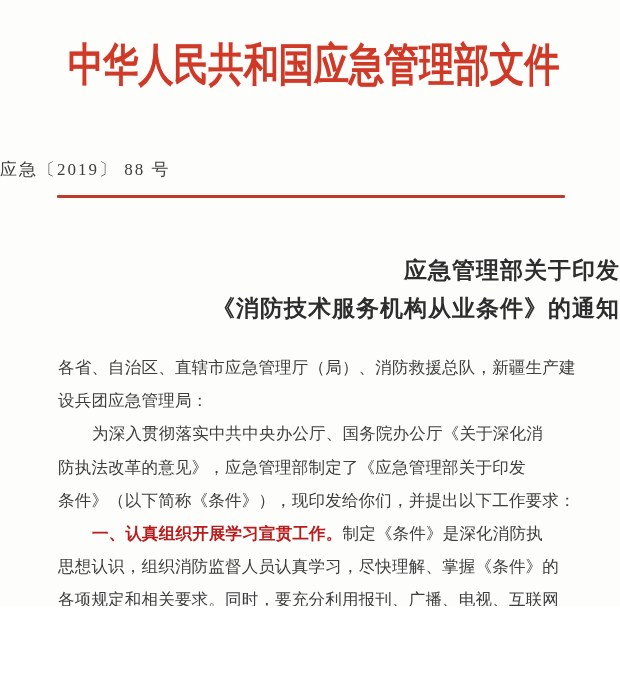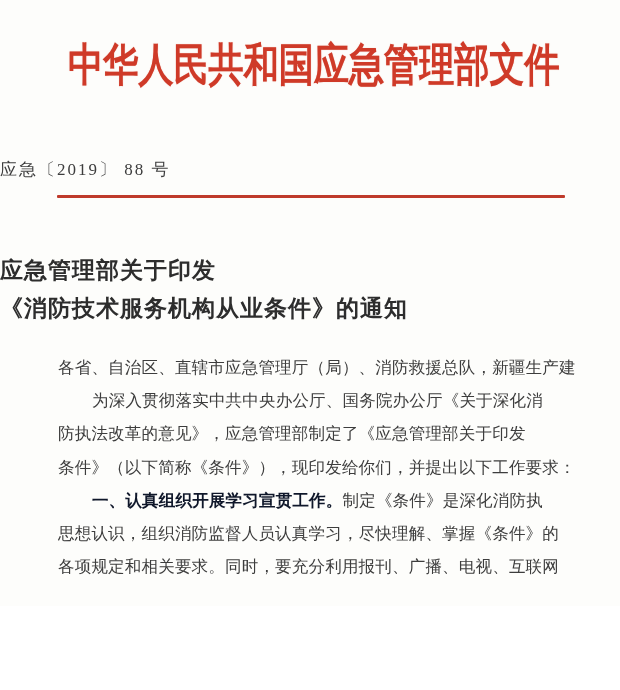--- a/index.html
+++ b/index.html
@@ -32,42 +32,42 @@
   
   .redline {
     position:absolute; top:195px; left:57px;
     width:508px; height:3px;
     background:#bf3a2b;
     border-radius:1px;
   }
   
   .title {
     position:absolute; top:252px; left:0; width:620px;
-    text-align:left;
+    text-align:right;
     font-size:23px; line-height:38px;
     font-weight:bold;
     color:#2d2d2d;
     letter-spacing:1px;
   }
   
   .body {
     position:absolute; top:351px; left:58px; width:515px;
     font-size:16.5px;
     color:#3d3d3d;
   }
   .bl {
     height:33.2px; line-height:33.2px;
     white-space:nowrap;
     letter-spacing:0.2px;
   }
   .indent { padding-left:34px; }
   .lead {
     font-family:"Liberation Sans", sans-serif;
     font-weight:bold;
-    color:#0f172a;
+    color:#b91c1c;
   }
   
   .watermark {
     position:absolute; left:440px; top:644px;
     width:180px; height:46px;
   }
   .wm-gray {
     position:absolute;
     font-family:"Liberation Sans", sans-serif;
     font-weight:bold;
@@ -114,20 +114,21 @@
 
   <div class="redline"></div>
 
   <div class="title">
     <div>应急管理部关于印发</div>
     <div>《消防技术服务机构从业条件》的通知</div>
   </div>
 
   <div class="body">
     <div class="bl">各省、自治区、直辖市应急管理厅（局）、消防救援总队，新疆生产建</div>
+    <div class="bl">设兵团应急管理局：</div>
     <div class="bl indent">为深入贯彻落实中共中央办公厅、国务院办公厅《关于深化消</div>
     <div class="bl">防执法改革的意见》，应急管理部制定了《应急管理部关于印发</div>
     <div class="bl">条件》（以下简称《条件》），现印发给你们，并提出以下工作要求：</div>
     <div class="bl indent"><span class="lead">一、认真组织开展学习宣贯工作。</span><span>制定《条件》是深化消防执</span></div>
     <div class="bl">思想认识，组织消防监督人员认真学习，尽快理解、掌握《条件》的</div>
     <div class="bl">各项规定和相关要求。同时，要充分利用报刊、广播、电视、互联网</div>
   </div>
 
   <div class="watermark">
     <span class="wm-gray wm-www">www.</span>

